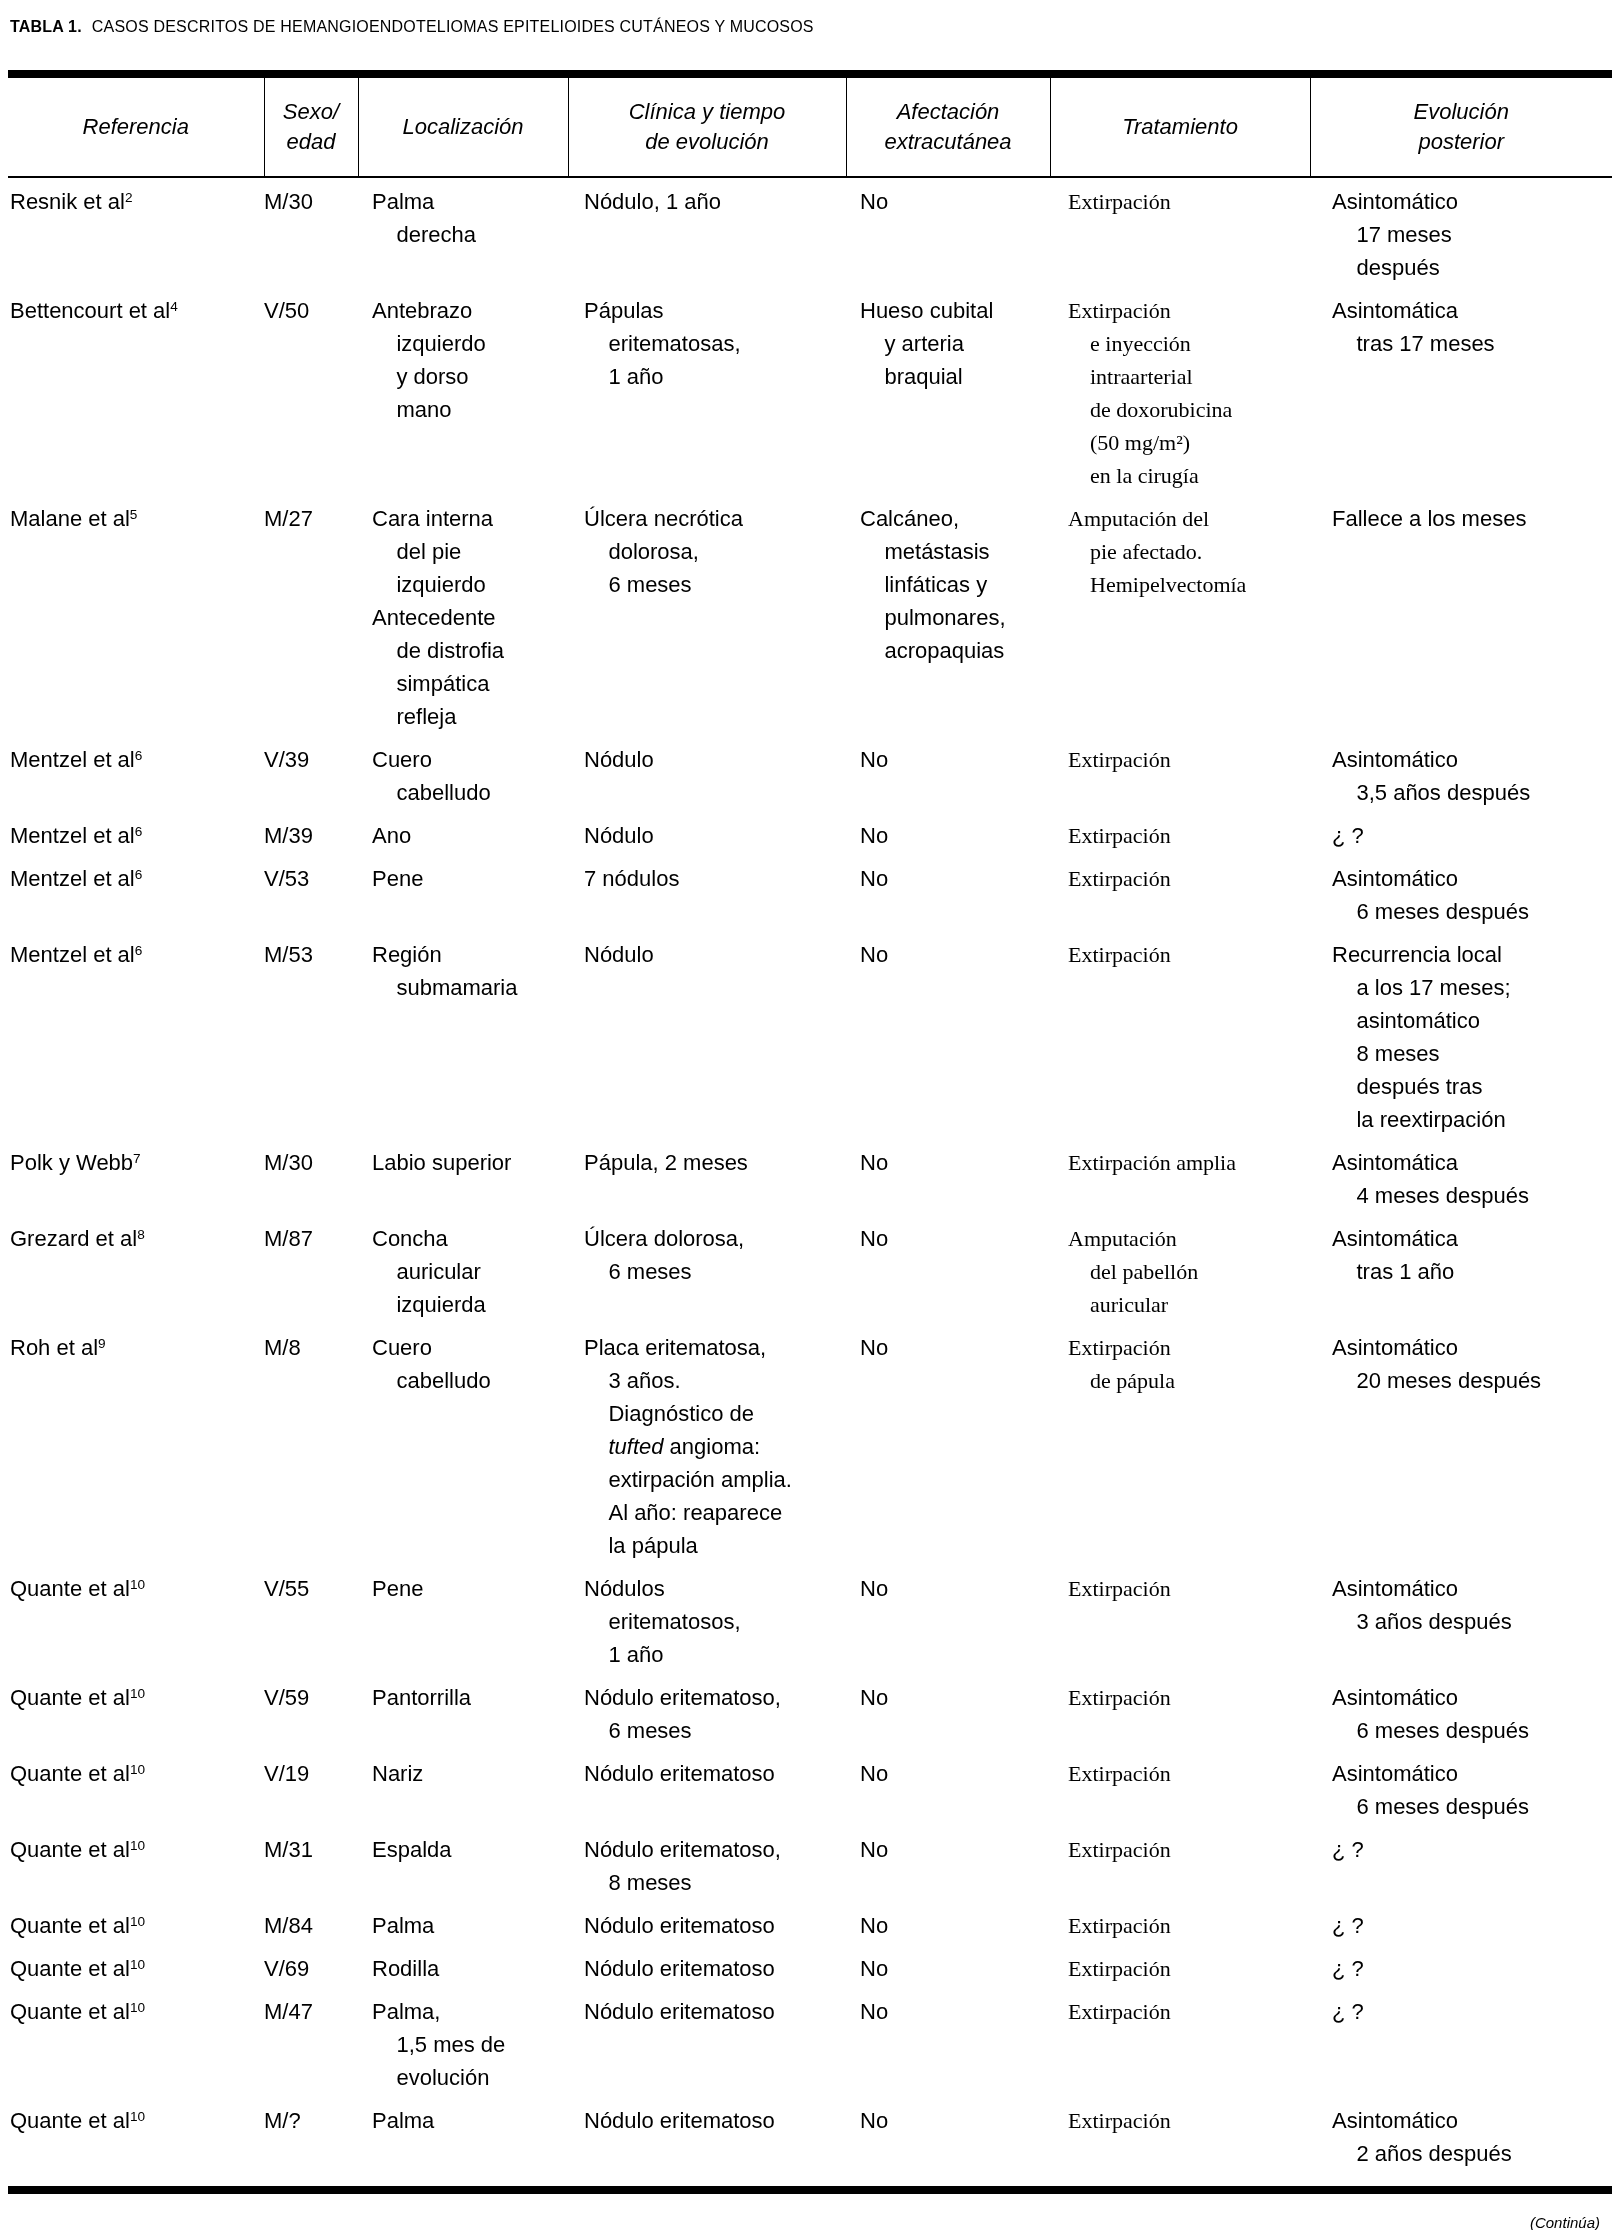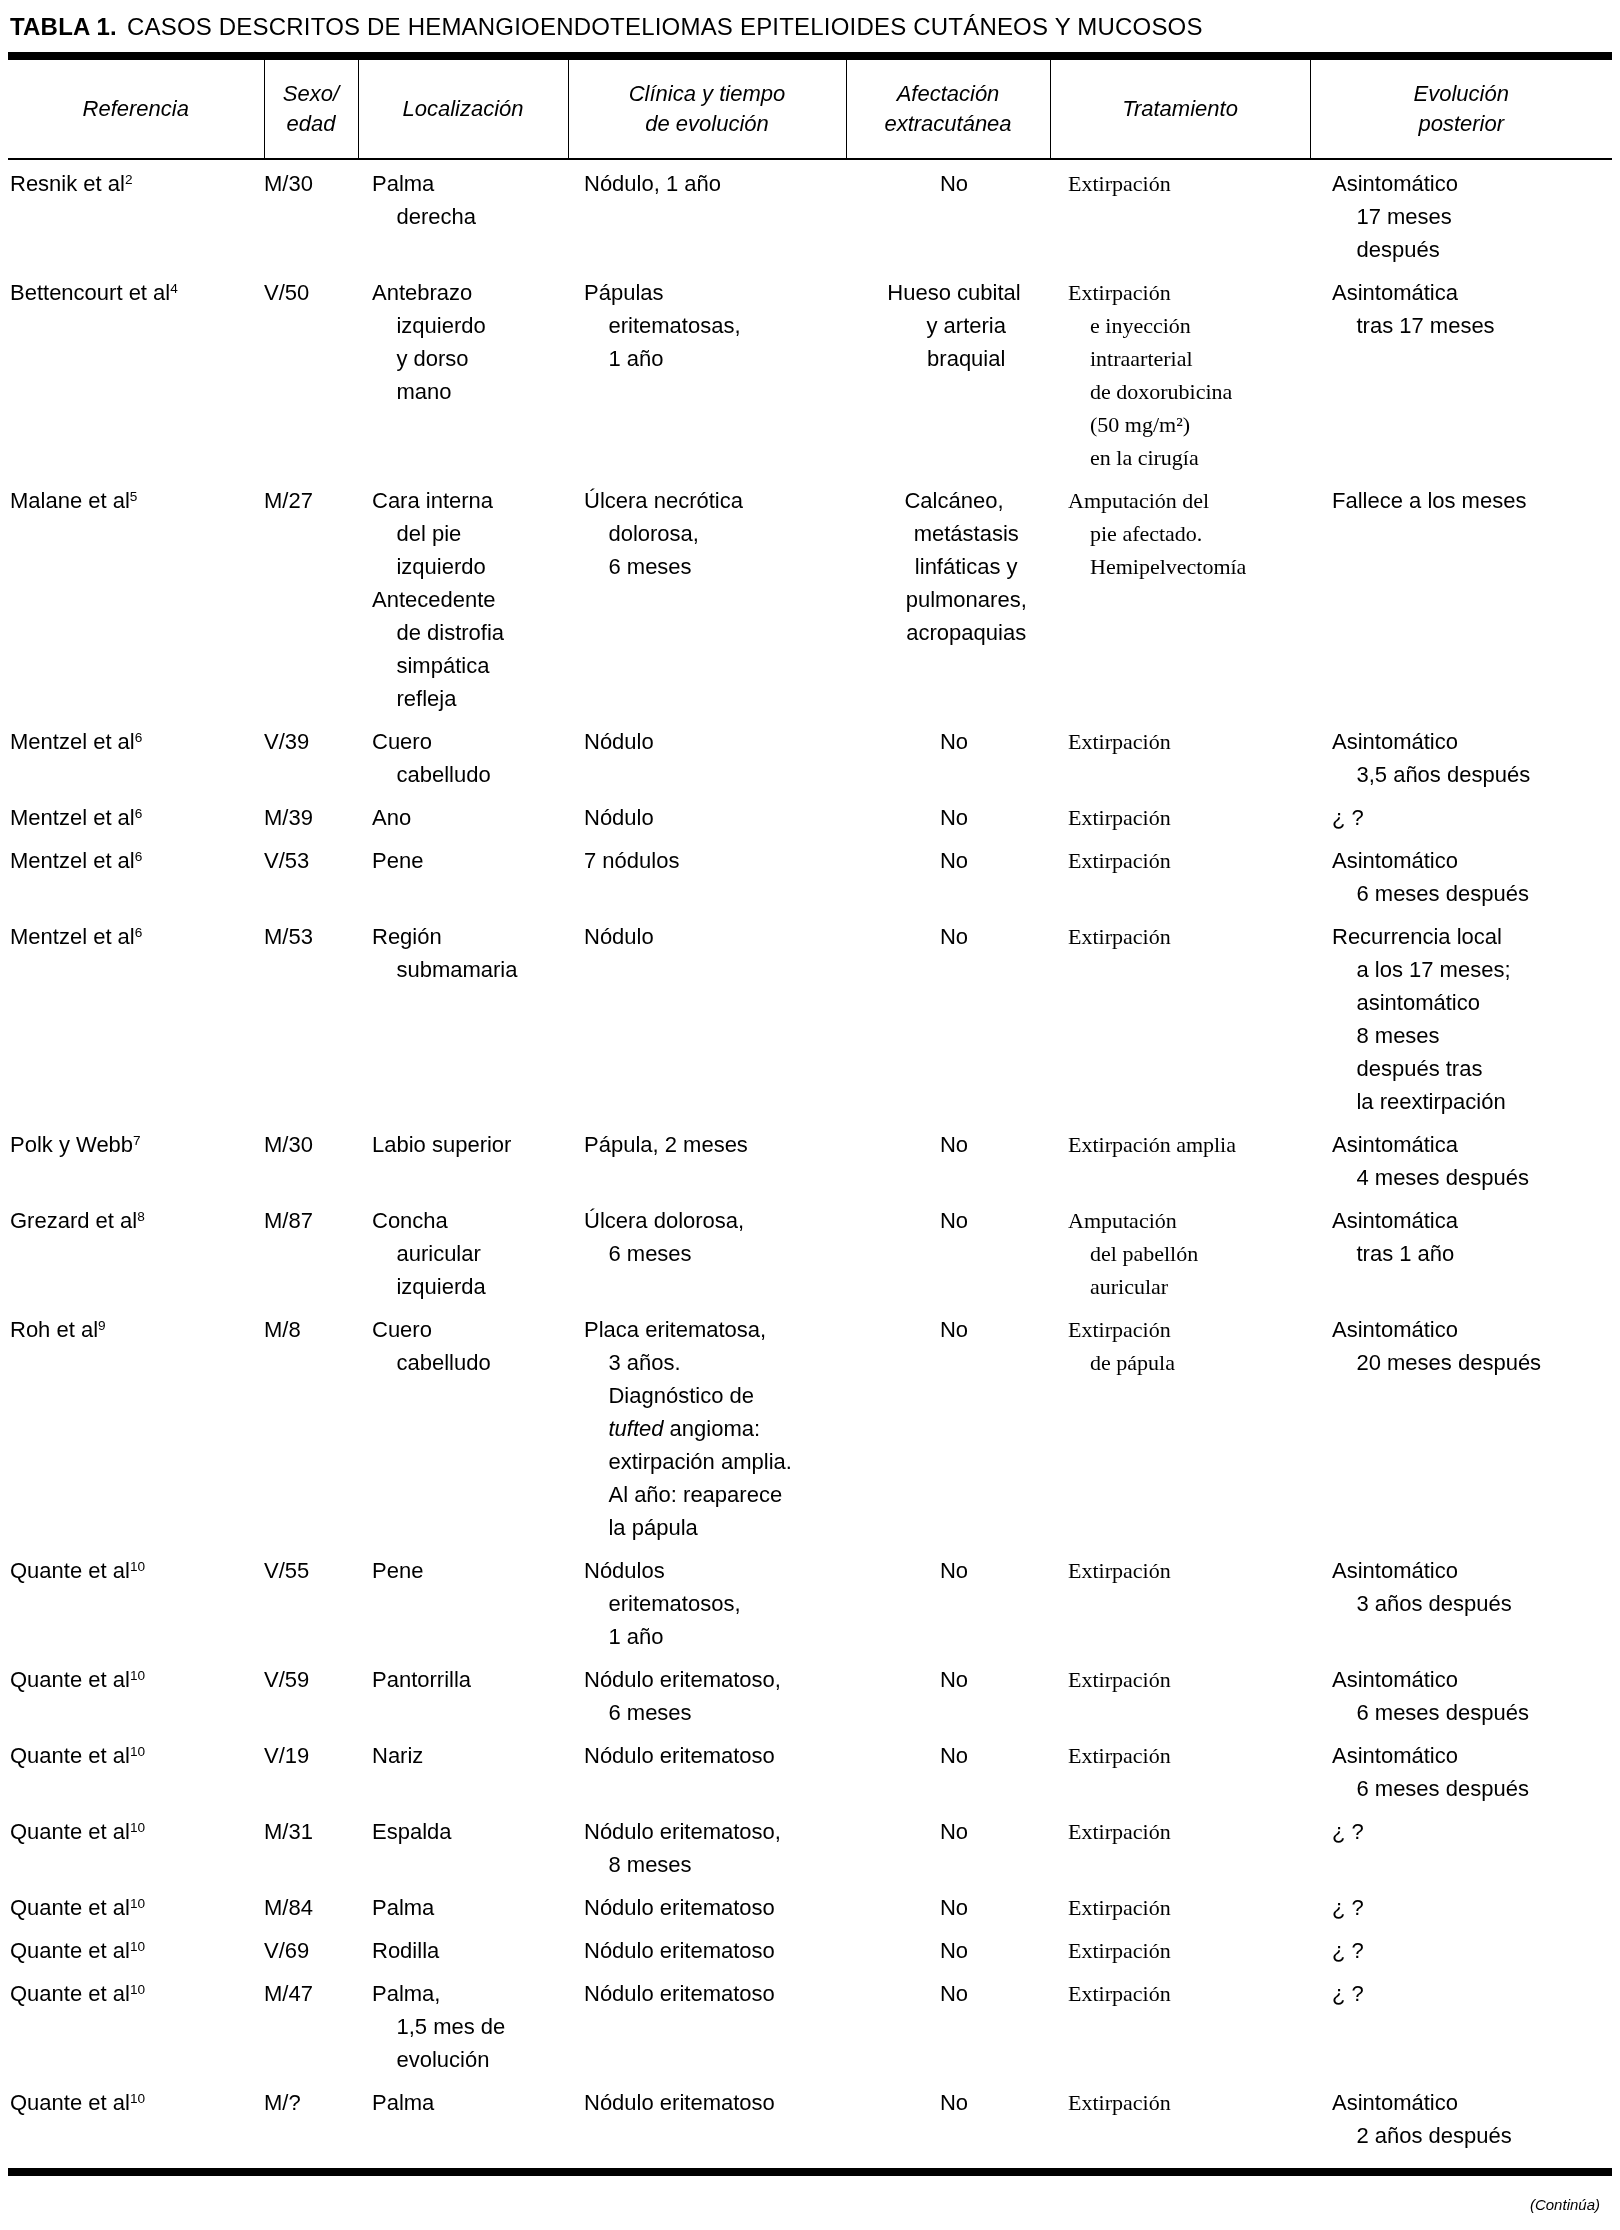--- a/index.html
+++ b/index.html
@@ -6,23 +6,23 @@
   body {
     width: 1620px;
     min-height: 2230px;
     box-sizing: border-box;
     font-family: "Liberation Sans", sans-serif;
     color: #000;
   }
   .page { padding: 10px 8px 0 8px; }
 
   .title {
-    font-size: 24px;
+    font-size: 16px;
     line-height: 30px;
-    margin: 2px 0 10px 2px;
+    margin: 2px 0 28px 2px;
     color: #000;
     letter-spacing: 0.2px;
   }
   .title-label { font-weight: bold; margin-right: 10px; }
 
   table.cases {
     width: 100%;
     border-collapse: collapse;
     table-layout: fixed;
     border-top: 8px solid #000;
@@ -57,21 +57,21 @@
     padding: 0 2px 10px 0;
     overflow: hidden;
   }
   tbody tr:first-child td { padding-top: 7px; }
   tbody tr:last-child td { padding-bottom: 16px; }
 
   tbody td.c1 { padding-left: 2px; }
   tbody td.c2 { padding-left: 0; }
   tbody td.c3 { padding-left: 14px; }
   tbody td.c4 { padding-left: 16px; }
-  tbody td.c5 { padding-left: 14px; text-align: center; }
+  tbody td.c5 { padding-left: 14px; }
   tbody td.c6 { padding-left: 18px; font-family: Liberation Serif, serif; }
   tbody td.c7 { padding-left: 22px; }
 
   sup {
     font-size: 0.62em;
     vertical-align: baseline;
     position: relative;
     top: -0.48em;
     line-height: 0;
   }

